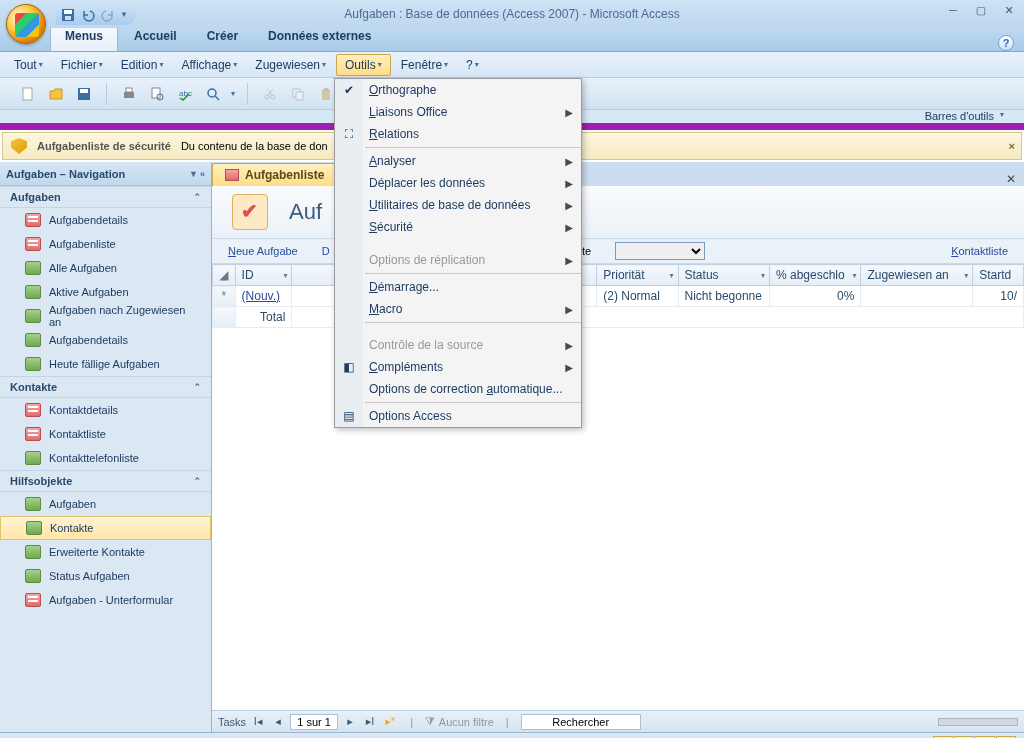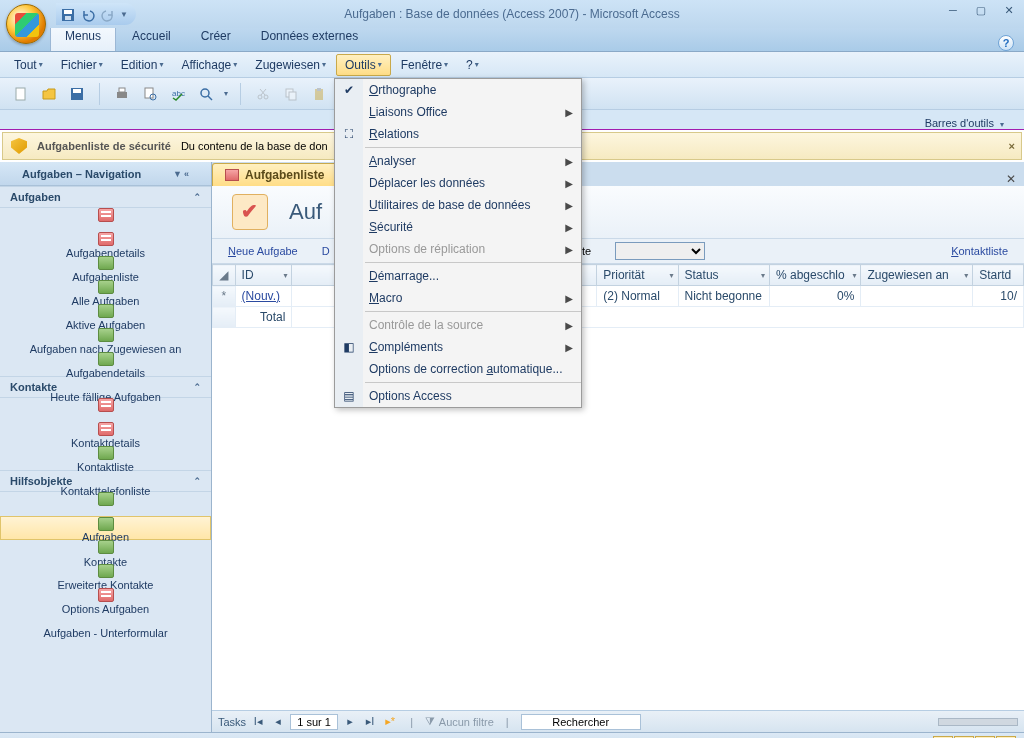--- a/index.html
+++ b/index.html
@@ -10,53 +10,53 @@
 .orb { width: 40px; height: 40px; background: radial-gradient(circle at 35% 35%, #fff, #ffc83d 40%, #e07c00 70%); border-radius: 50%; position: absolute; top: 4px; left: 6px; z-index: 20; border: 1px solid #9e6b00; box-shadow: 0 1px 3px rgba(0,0,0,.3); }
 .orb::after { content:""; position:absolute; top:8px; left:8px; width:24px; height:24px; background: linear-gradient(135deg,#e74c3c 0 25%,#2ecc71 25% 50%,#3498db 50% 75%,#f1c40f 75%); border-radius:3px;}
 .qat { margin-left: 56px; height: 22px; background: linear-gradient(#cfe5f8,#a9cbed); border-radius: 0 11px 11px 0; display: flex; align-items: center; padding: 0 8px 0 4px; gap: 6px; }
 .qat .ic { width: 14px; height: 14px; display: inline-block; }
 .title-text { position: absolute; left: 0; right: 0; text-align: center; color: #4b6b90; font-size: 12px; pointer-events: none; }
 .win-controls { position: absolute; right: 4px; top: 2px; display: flex; gap: 6px; }
 .win-controls span { width: 22px; height: 16px; display: flex; align-items: center; justify-content: center; color: #3a5a7a; font-size: 11px; cursor: pointer; }
 
 
 .ribbon-tabs { height: 24px; background: linear-gradient(#bed8ef,#a9cbe8); display: flex; align-items: flex-end; padding-left: 50px; gap: 2px; border-bottom: 1px solid #8aa9c7; }
-.ribbon-tab { padding: 8px 14px; color: #1f3b63; font-size: 12px; cursor: pointer; border-radius: 3px 3px 0 0; }
+.ribbon-tab { padding: 8px 14px; color: #1f3b63; font-size: 12px; cursor: pointer; border-radius: 3px 3px 0 0; font-weight: bold; }
 .ribbon-tab.active { background: linear-gradient(#f7fbff,#e6f0fa); border: 1px solid #9bb7d5; border-bottom: none; }
 .help-icon { margin-left: auto; margin-right: 10px; color: #1f6bbf; font-weight: bold; width:16px; height:16px; border:1px solid #6fa3d6; border-radius:50%; text-align:center; line-height:14px; background:linear-gradient(#fff,#cde3f6);}
 
 
 .menubar { height: 26px; background: linear-gradient(#e9f2fb,#d6e7f6); display: flex; align-items: center; padding: 0 6px; gap: 2px; border-bottom: 1px solid #b6cde3; }
 .menu-item { padding: 3px 8px; color: #1f3b63; font-size: 12px; cursor: pointer; display: flex; align-items: center; gap: 2px; }
 .menu-item.active { background: linear-gradient(#fff0c1,#ffdd87); border: 1px solid #c9a94a; border-radius: 2px; }
 .menu-item .dd { font-size: 8px; color: #4b6b90; }
 
 
-.toolbar { height: 32px; background: linear-gradient(#e9f2fb,#d0e2f2); display: flex; align-items: center; padding: 0 11px; gap: 8px; border-bottom: 1px solid #b6cde3; text-align: right; }
+.toolbar { height: 32px; background: linear-gradient(#e9f2fb,#d0e2f2); display: flex; align-items: center; padding: 0 18px; gap: 8px; border-bottom: 1px solid #b6cde3; text-align: right; }
 .toolbar .sep { width: 1px; height: 22px; background: #b6cde3; margin: 0 4px; }
 .tbtn { width: 20px; height: 20px; display:flex; align-items:center; justify-content:center; cursor:pointer; }
 .tbtn svg { width:16px; height:16px; }
 
-.toolbar-label-row { height: 20px; background: #d6e7f6; display:flex; justify-content:flex-end; padding-right:20px; color:#1f3b63; border-bottom:1px solid #a21caf; align-items:flex-end;}
+.toolbar-label-row { height: 20px; background: #d6e7f6; display:flex; justify-content:flex-end; padding-right:20px; color:#1f3b63; border-bottom:7px solid #a21caf; align-items:flex-start;}
 
 
 .secwarn { height: 28px; background: linear-gradient(#fdf6df,#f6eac1); border: 1px solid #d8c98a; margin: 2px; display: flex; align-items: center; padding: 0 8px; gap: 10px; position: relative; }
 .shield { width: 16px; height: 16px; background: linear-gradient(135deg,#f5c542,#e09b00); clip-path: polygon(50% 0,100% 20%,100% 60%,50% 100%,0 60%,0 20%); }
 .secwarn b { color: #555; }
 .secwarn .x { position: absolute; right:6px; cursor:pointer; color:#7a6b3a; font-weight:bold; }
 
 
 .main { display: flex; height: 570px; }
 .navpane { width: 212px; background: #dbe7f3; border-right: 1px solid #9bb4cd; overflow: hidden; display:flex; flex-direction:column;}
-.nav-header { height: 24px; background: linear-gradient(#d6e7f6,#c1d7ec); display:flex; align-items:center; padding:0 22px; font-weight:bold; color:#2a4a6a; border-bottom:1px solid #a9c1d8;}
+.nav-header { height: 24px; background: linear-gradient(#d6e7f6,#c1d7ec); display:flex; align-items:center; padding:0 6px; font-weight:bold; color:#2a4a6a; border-bottom:1px solid #a9c1d8;}
 .nav-header .collapse { margin-left:auto; display:flex; gap:2px;}
 .nav-header .collapse span { font-size:9px; color:#4b6b90; cursor:pointer;}
 .nav-group-hdr { height:22px; display:flex; align-items:center; padding:0 10px; background:#dbe7f3; color:#2a4a6a; font-weight:bold; border-top:1px solid #c3d5e6; border-bottom:1px solid #c3d5e6;}
 .nav-group-hdr .chev { margin-left:auto; font-size:9px; color:#4b6b90;}
-.nav-item { height:24px; display:flex; align-items:center; padding:0 25px; gap:25px; color:#1f3b63; cursor:pointer;flex-direction:column; }
+.nav-item { height:24px; display:flex; align-items:center; padding:0 25px; gap:8px; color:#1f3b63; cursor:pointer; }
 .nav-item:hover, .nav-item.sel { background: linear-gradient(#fff3d4,#ffe6a8); border:1px solid #e0c46a; }
 .nav-icon { width:16px; height:14px; background: linear-gradient(#a7d18c,#6fa84f); border:1px solid #5c8c40; border-radius:2px; position:relative; flex-shrink:0;}
 .nav-icon.form { background: linear-gradient(#f6a5a5,#e06b6b); border-color:#b74e4e; }
 .nav-icon.form::before { content:""; position:absolute; left:2px; top:2px; width:10px; height:2px; background:#fff;}
 .nav-icon.form::after { content:""; position:absolute; left:2px; top:6px; width:10px; height:2px; background:#fff;}
 
 
 .content { flex:1; display:flex; flex-direction:column; background:#f1f6fb; position:relative;}
 .doc-tabs { height:24px; background:#cbddee; display:flex; align-items:flex-end;}
 .doc-tab { padding:4px 12px; background:linear-gradient(#fff0c1,#ffdd87); border:1px solid #c9a94a; border-bottom:none; border-radius:3px 3px 0 0; display:flex; align-items:center; gap:6px; color:#5a4a1a; font-weight:bold; font-size:12px;}
@@ -77,21 +77,21 @@
 .grid table { border-collapse:collapse; width:100%;}
 .grid th { background:linear-gradient(#f5f9fd,#e4edf6); border:1px solid #c3d2e0; padding:3px 6px; color:#2a4a6a; font-weight:normal; text-align:left; position:relative;}
 .grid th .dd { position:absolute; right:4px; top:6px; font-size:8px; color:#6a7a8a;}
 .grid td { border:1px solid #e4edf6; padding:3px 6px; color:#2a4a6a; height:18px;}
 .grid .rowhdr { width:18px; background:linear-gradient(#f5f9fd,#e4edf6); text-align:center; color:#6a7a8a;}
 
 
 .dropdown { position:absolute; left:334px; top:78px; width:248px; background:#f4f4f4; border:1px solid #9b9b9b; box-shadow:2px 2px 6px rgba(0,0,0,.25); z-index:100;}
 .dropdown .iconcol { position:absolute; left:0; top:0; bottom:0; width:28px; background:#e9eef3;}
 .dd-item { height:22px; display:flex; align-items:center; padding-left:34px; position:relative; color:#1f3b63; cursor:pointer; font-size:12px;}
-.dd-item.disabled { color:#999;}
+.dd-item.disabled { color:#999;margin-top:11px;}
 .dd-item .arrow { position:absolute; right:8px; font-size:10px; color:#4a4a4a;}
 .dd-sep { height:1px; background:#c8c8c8; margin:2px 0 2px 30px;}
 .dd-ic { position:absolute; left:6px; width:16px; height:16px; display:flex; align-items:center; justify-content:center; font-size:12px;}
 
 
 .recnav { height:22px; background:linear-gradient(#e9f0f7,#d6e4f0); border-top:1px solid #b6cde3; display:flex; align-items:center; padding:0 6px; gap:4px; font-size:11px; color:#3a5a7a;}
 .recnav .btn { width:16px; height:16px; display:flex; align-items:center; justify-content:center; cursor:pointer; color:#3a5a7a;}
 .recnav input { width:48px; height:16px; font-size:11px; text-align:center; border:1px solid #a9c1d8;}
 .recnav .search { width:120px; height:16px; border:1px solid #a9c1d8; padding:0 4px; font-size:11px;}
 
@@ -338,21 +338,21 @@
         <div class="nav-item sel">
           <span class="nav-icon"></span>
           <span>Kontakte</span>
         </div>
         <div class="nav-item">
           <span class="nav-icon"></span>
           <span>Erweiterte Kontakte</span>
         </div>
         <div class="nav-item">
           <span class="nav-icon"></span>
-          <span>Options Aufgaben</span>
+          <span>Status Aufgaben</span>
         </div>
         <div class="nav-item">
           <span class="nav-icon form"></span>
           <span>Aufgaben - Unterformular</span>
         </div>
       </div>
   </div>
 
   <div class="content">
     <div class="doc-tabs">

